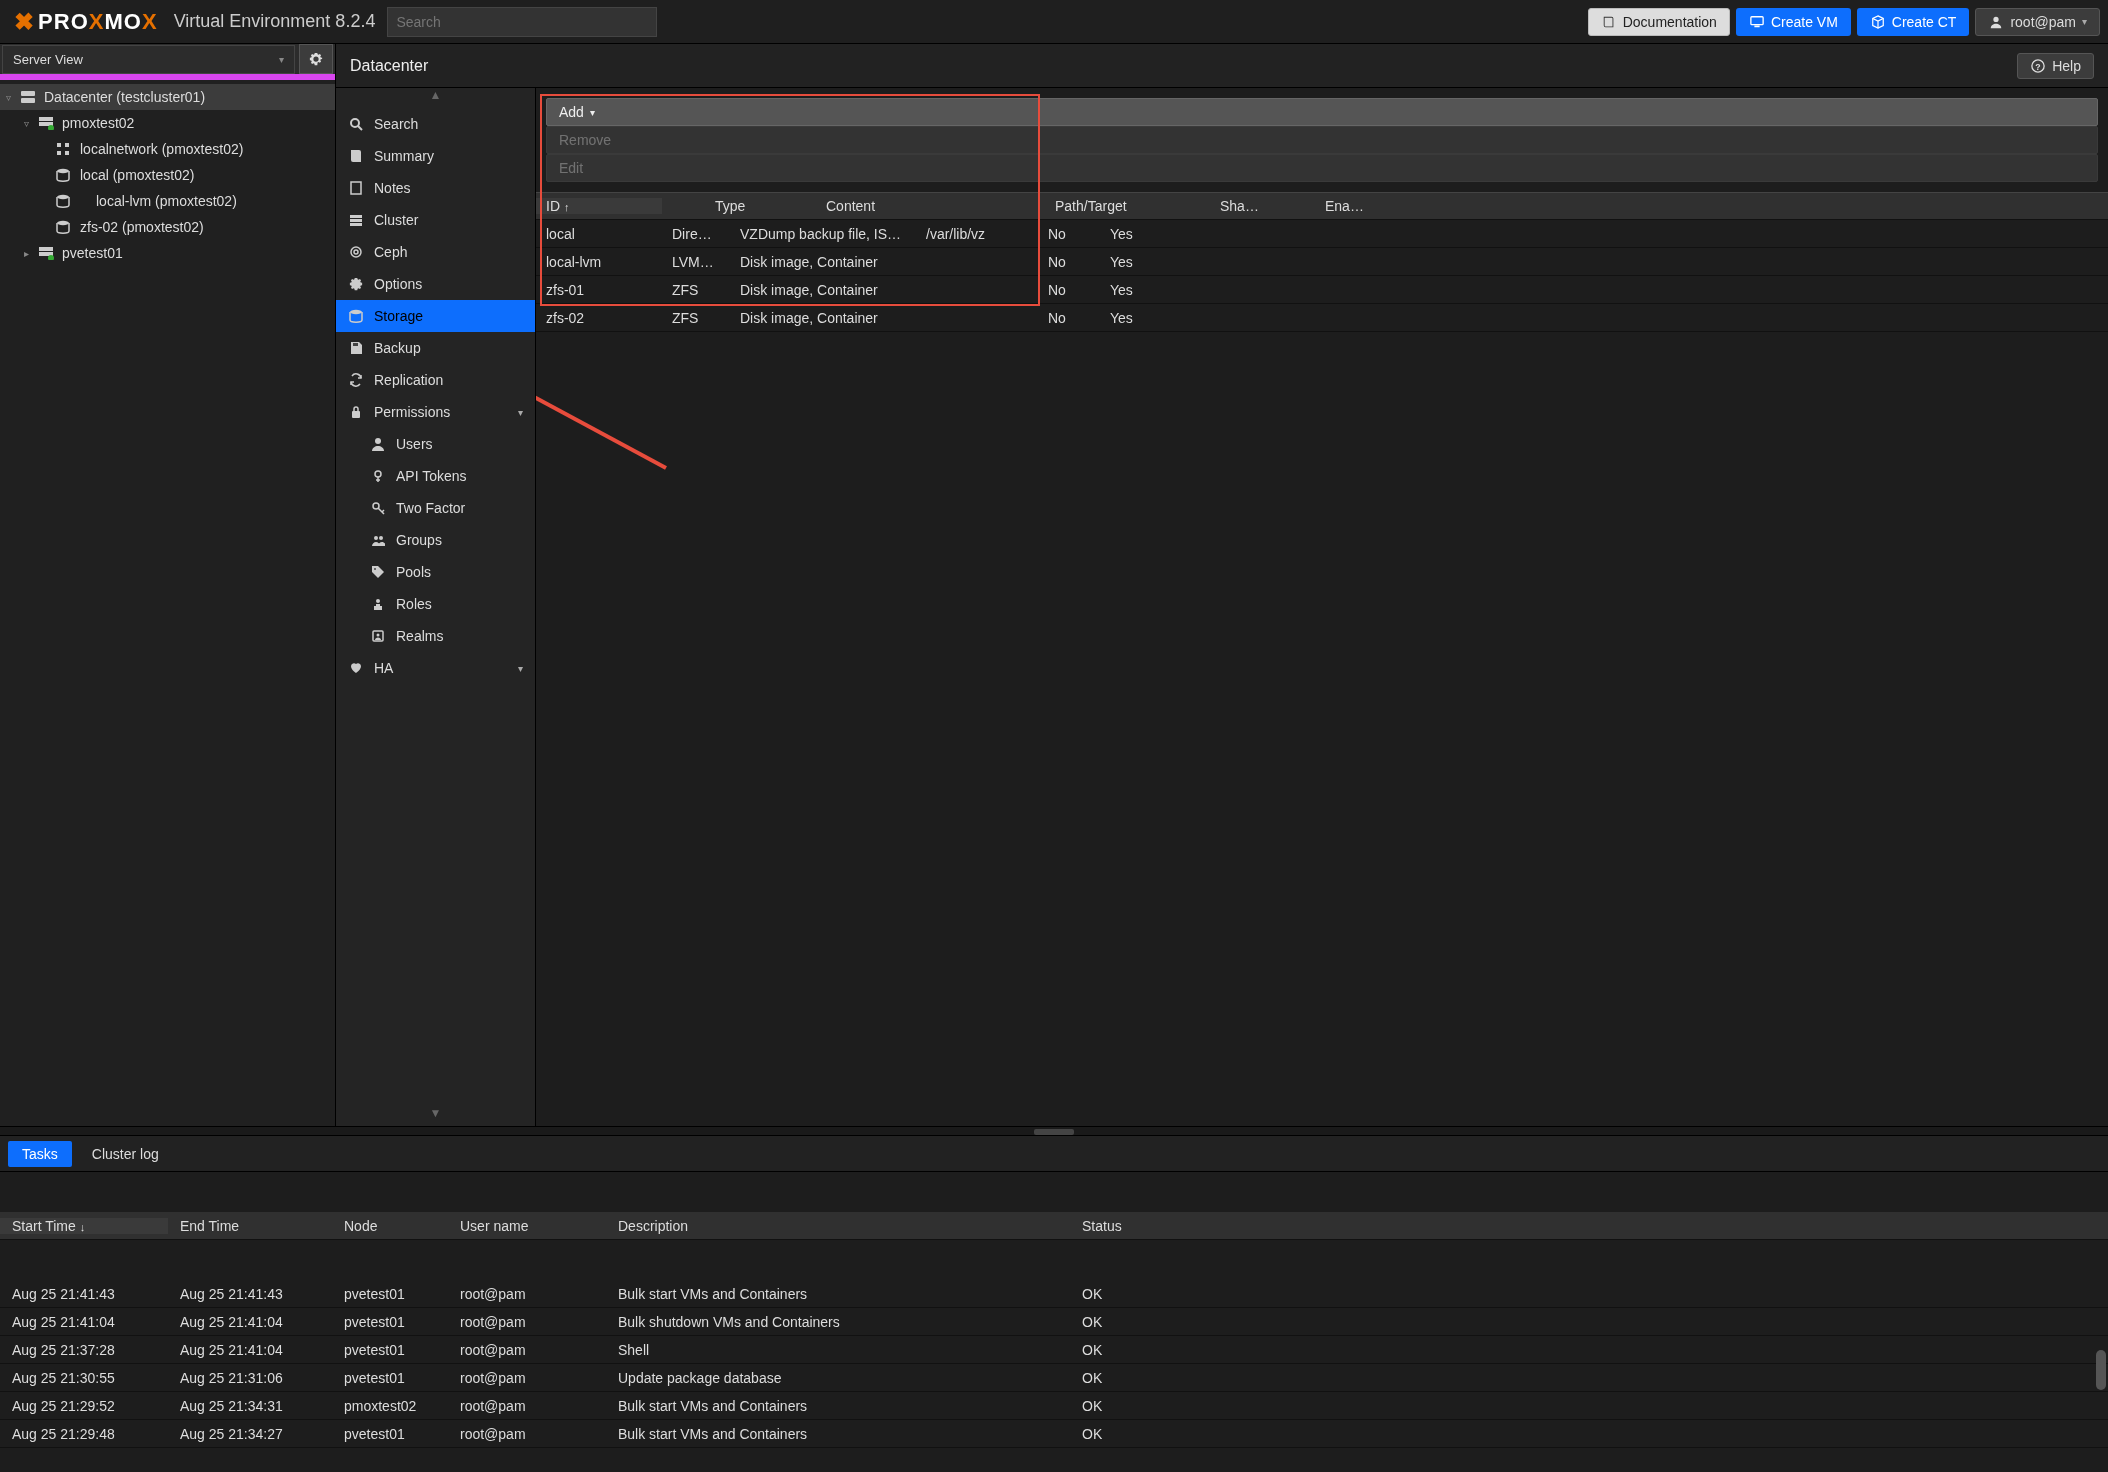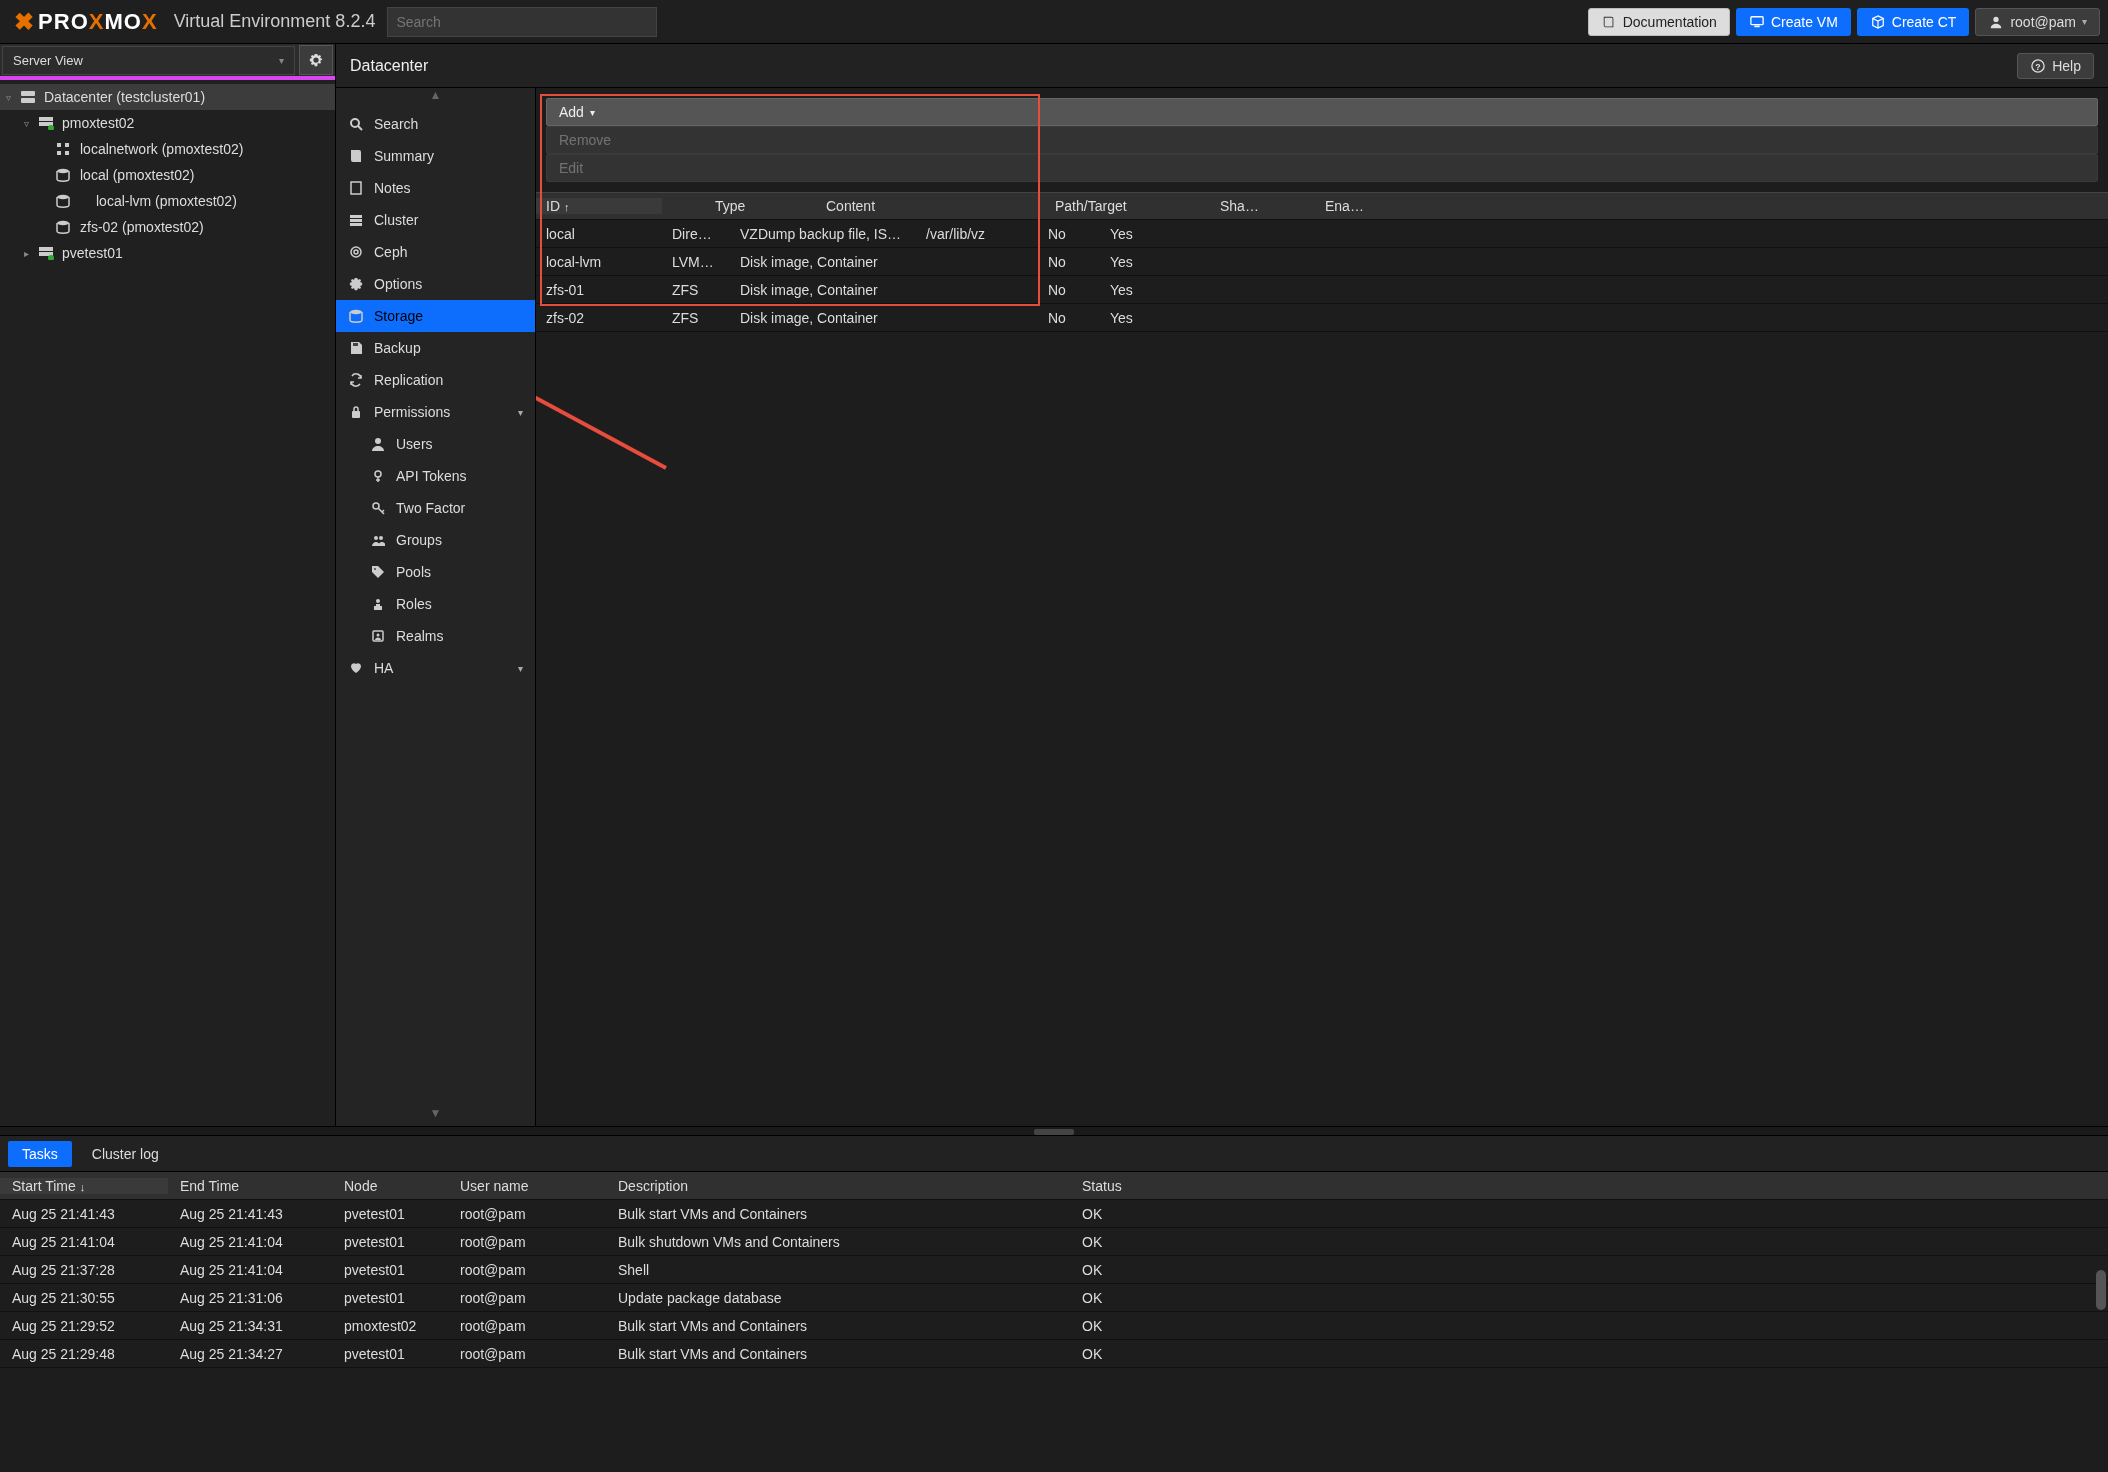--- a/index.html
+++ b/index.html
@@ -37,21 +37,21 @@
     padding:5px 12px; border-radius:3px; font-size:14px; font-weight:500;
     cursor:pointer; border:1px solid transparent;
   }
   .btn-light { background:#ddd; color:#222; border-color:#bbb;}
   .btn-blue  { background:#0d6efd; color:#fff; }
   .btn-dark  { background:#3c3c3c; color:#ddd; border-color:#555;}
   .icon { width:16px; height:16px; display:inline-flex; align-items:center; justify-content:center;}
   
   .layout { display:flex; height:calc(100% - 44px - 346px);}
   .tree-pane { width:336px; background:#202020; border-right:1px solid #000; display:flex; flex-direction:column;}
-  .tree-header{display:flex;align-items:center;background:#2c2c2c;height:36px;border-bottom:4px solid #d946ef;}
+  .tree-header{display:flex;align-items:center;background:#2c2c2c;height:36px;border-bottom:6px solid #d946ef;}
   .tree-combo{flex:1;padding:6px 10px;color:#ddd;background:#2c2c2c;border:1px solid #444;margin:2px;display:flex;align-items:center;justify-content:space-between;}
   .gear-btn{width:34px;height:30px;background:#3c3c3c;border:1px solid #555;margin:2px;display:flex;align-items:center;justify-content:center;cursor:pointer;}
   .tree{padding:4px 0;overflow:auto;flex:1;}
   .tree-row{display:flex;align-items:center;height:26px;padding-left:6px;cursor:pointer;color:#ddd;font-size:14px;}
   .tree-row.sel{background:#3c3c3c;}
   .tree-indent{display:inline-block;}
   .tree-arrow{width:14px;color:#888;font-size:10px;}
   .tree-icon{width:20px;text-align:center;color:#aaa;font-size:14px;}
   
   .mid{flex:1;display:flex;flex-direction:column;}
@@ -82,21 +82,21 @@
   .c-shared{width:62px;}
   .c-enabled{width:62px;}
   .c-bw{flex:1;}
   .grid-head .sorted{background:#3a3a3a;}
   .sort-arrow{font-size:11px;margin-left:4px;}
   .red-box{position:absolute;border:2px solid #e74c3c;pointer-events:none;}
   .red-arrow{position:absolute;pointer-events:none;}
   
   .splitter{height:10px;background:#1a1a1a;border-top:1px solid #000;border-bottom:1px solid #000;position:relative;cursor:row-resize;}
   .splitter::after{content:"";position:absolute;left:50%;top:2px;width:40px;height:6px;background:#444;transform:translateX(-50%);border-radius:2px;}
-  .tasks-pane{height:336px;background:#1d1d1d;display:flex;flex-direction:column;}
+  .tasks-pane{height:336px;background:#1d1d1d;display:flex;flex-direction:column;gap:40px;}
   .tabs{display:flex;align-items:center;height:36px;padding:4px 8px;gap:6px;background:#222;border-bottom:1px solid #000;}
   .tab{padding:5px 14px;color:#ddd;cursor:pointer;font-size:14px;border-radius:2px;}
   .tab.active{background:#0d6efd;color:#fff;}
   .task-grid-head,.task-row{display:flex;height:28px;align-items:center;font-size:14px;}
   .task-grid-head{background:#303030;border-bottom:1px solid #111;}
   .task-row{border-bottom:1px solid #111;}
   .tc{padding:0 12px;overflow:hidden;white-space:nowrap;text-overflow:ellipsis;}
   .tc-start{width:168px;}
   .tc-end{width:164px;}
   .tc-node{width:116px;}

